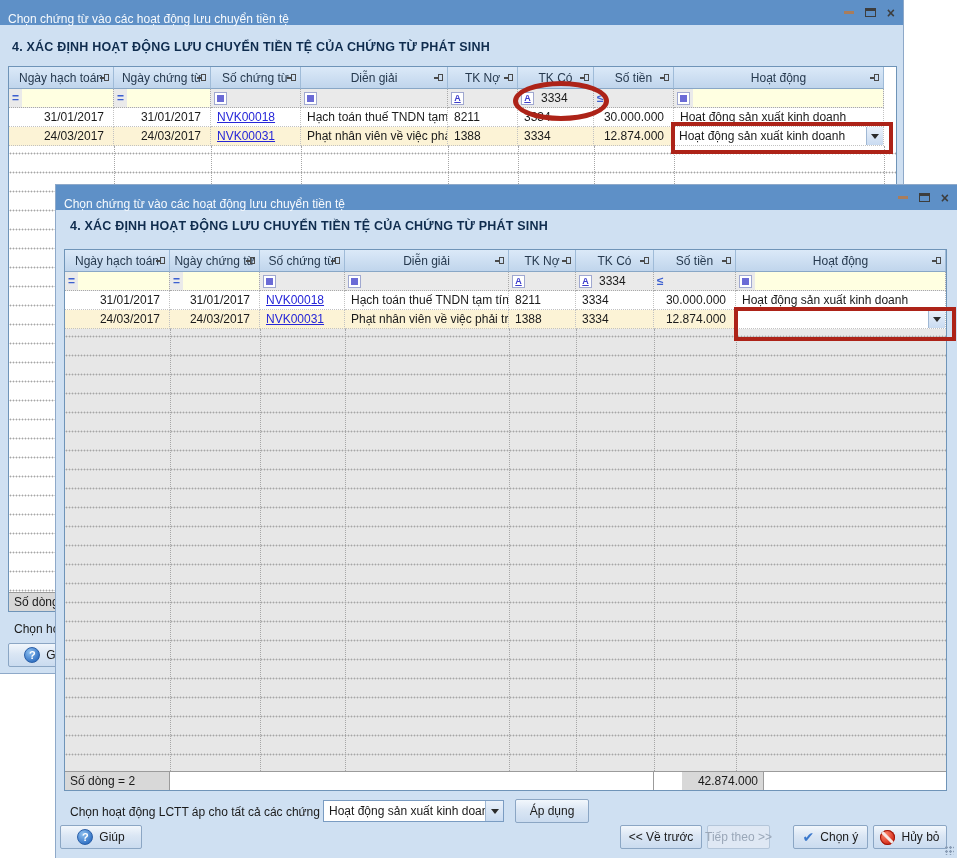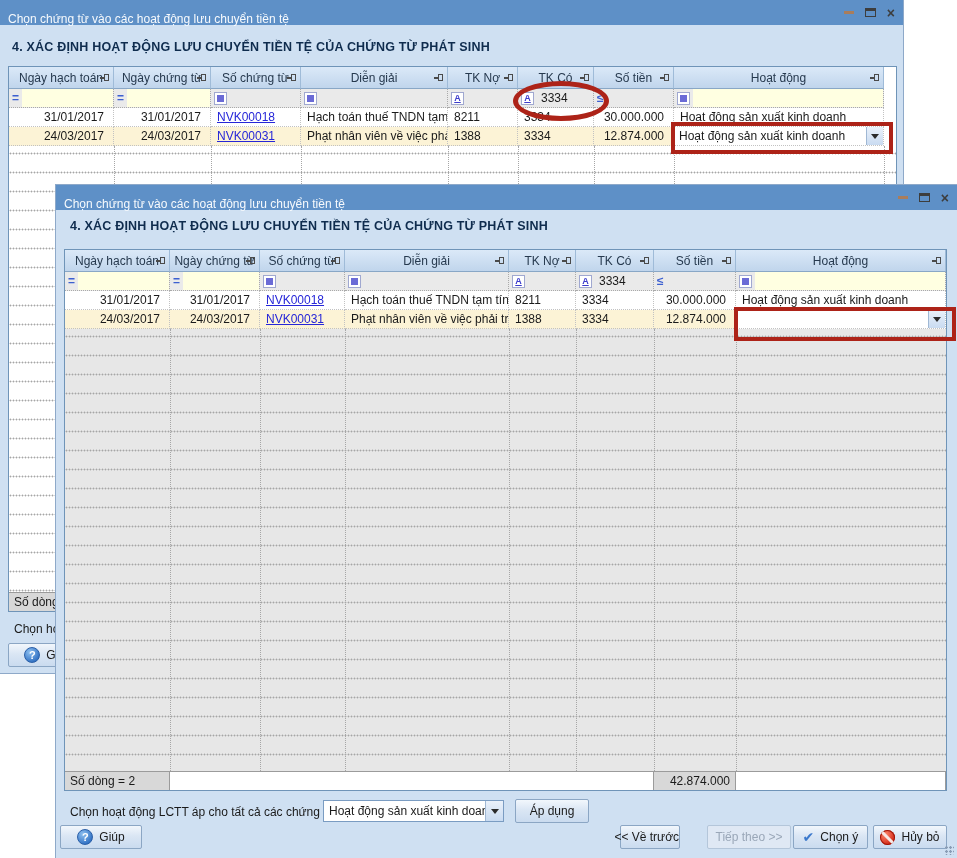--- a/index.html
+++ b/index.html
@@ -50,21 +50,21 @@
   .tri-down{width:0;height:0;border-left:4px solid transparent;border-right:4px solid transparent;border-top:5px solid #2b2b2b;}
   .empty-area{position:relative;flex:1;
     background-image:radial-gradient(circle,#a6a6a6 .7px,rgba(0,0,0,0) 1.2px);
     background-size:3px 19px;background-position:0 17px;}
   .empty-area.gray{background-color:#e7e7e7;}
   .vsep{position:absolute;top:0;bottom:0;width:0;border-left:1px dotted #a6a6a6;}
   .foot-row{display:flex;height:18px;flex:0 0 18px;background:#fff;border-top:1px solid #9b9b9b;}
   .fo-cell{box-sizing:border-box;display:flex;align-items:center;padding:0 5px;border-right:1px solid #9b9b9b;
     white-space:nowrap;overflow:hidden;}
   .fo-gray{background:#d8d8d8;}
-  .fo-cell.right{justify-content:flex-end;}
+  .fo-cell.right{justify-content:flex-end;margin-left:28px;}
   .cfill{flex:1;background:#fff;}
 
   .apply-label{position:absolute;color:#1a1a1a;white-space:nowrap;}
   .combo{position:absolute;height:22px;box-sizing:border-box;border:1px solid #7a9cc2;background:#fff;
     display:flex;align-items:stretch;overflow:hidden;}
   .combo .val{flex:1;display:flex;align-items:center;padding-left:5px;white-space:nowrap;overflow:hidden;}
   .combo .dd-btn{flex:0 0 17px;}
   .btn{position:absolute;height:24px;box-sizing:border-box;border:1px solid #8ba6c4;border-radius:2px;
     background:linear-gradient(#f2f7fc,#dae6f4 45%,#cadbef);display:flex;align-items:center;justify-content:center;
     gap:6px;color:#1a1a1a;font-size:12px;white-space:nowrap;}
@@ -397,24 +397,24 @@
       </span>
   </div>
   <div class="btn" style="left:459px;top:614px;width:74px;">
       <span>Áp dụng</span>
     </div>
 
   <div class="btn" style="left:4px;top:640px;width:82px;">
       <span class="help-icon">?</span>
       <span>Giúp</span>
     </div>
-  <div class="btn" style="left:564px;top:640px;width:60px;justify-content:flex-end;">
+  <div class="btn" style="left:564px;top:640px;width:82px;">
       <span>&lt;&lt; Về trước</span>
     </div>
-  <div class="btn disabled" style="left:651px;top:640px;width:84px;">
+  <div class="btn disabled" style="left:651px;top:640px;width:63px;">
       <span>Tiếp theo &gt;&gt;</span>
     </div>
   <div class="btn" style="left:737px;top:640px;width:75px;">
       <span class="check-icon">✔</span>
       <span>Chọn ý</span>
     </div>
   <div class="btn" style="left:817px;top:640px;width:74px;">
       <span class="cancel-icon"></span>
       <span>Hủy bỏ</span>
     </div>

